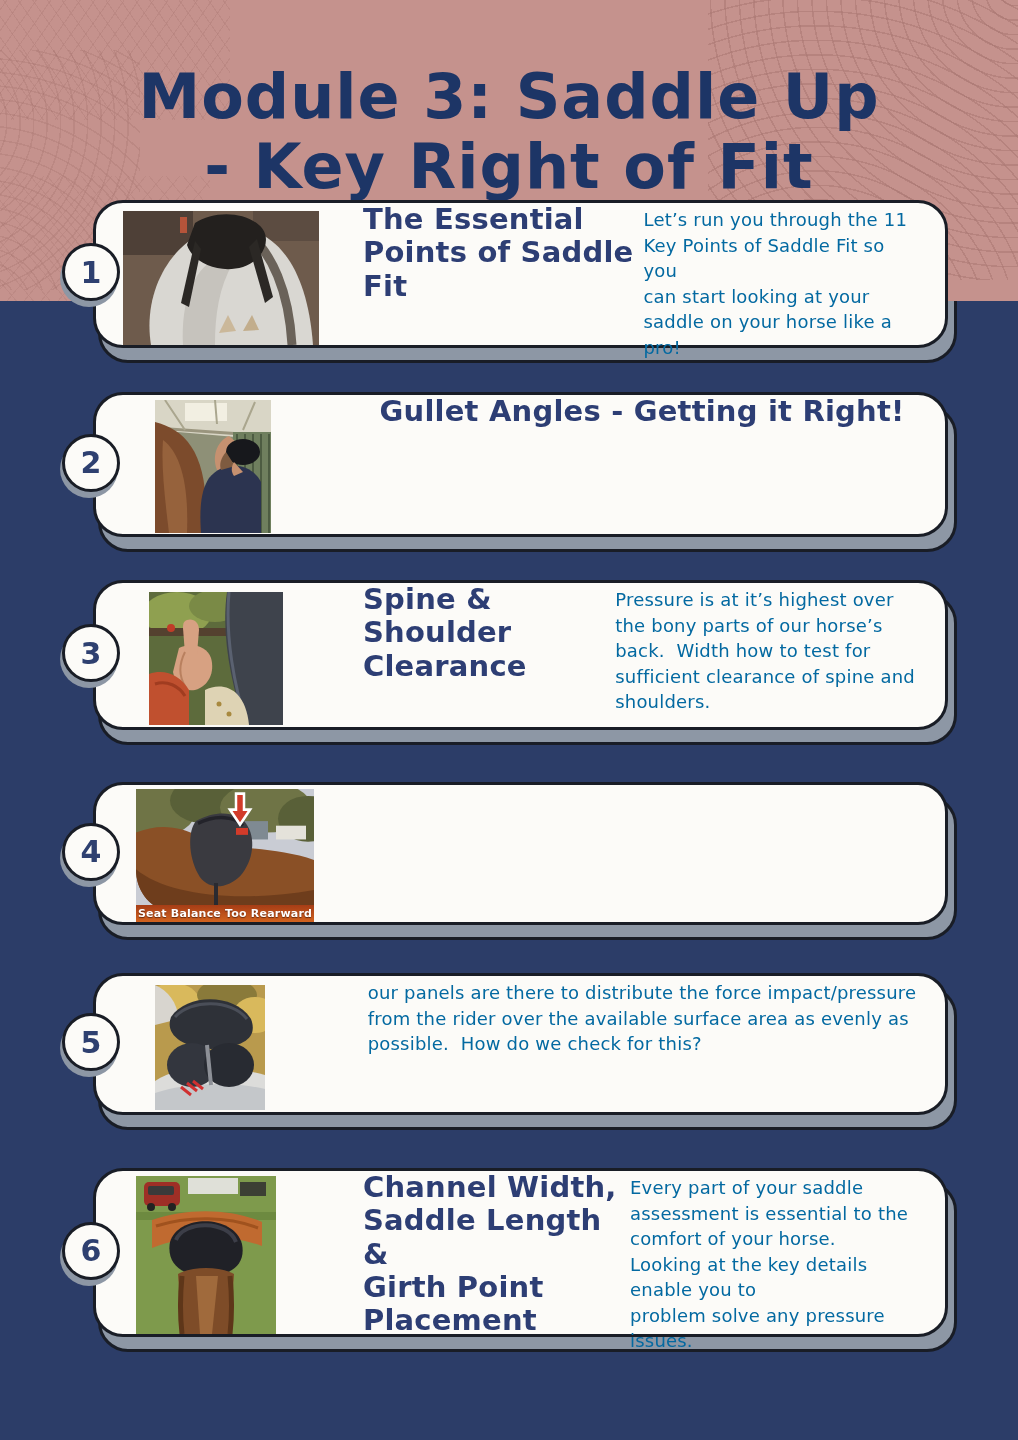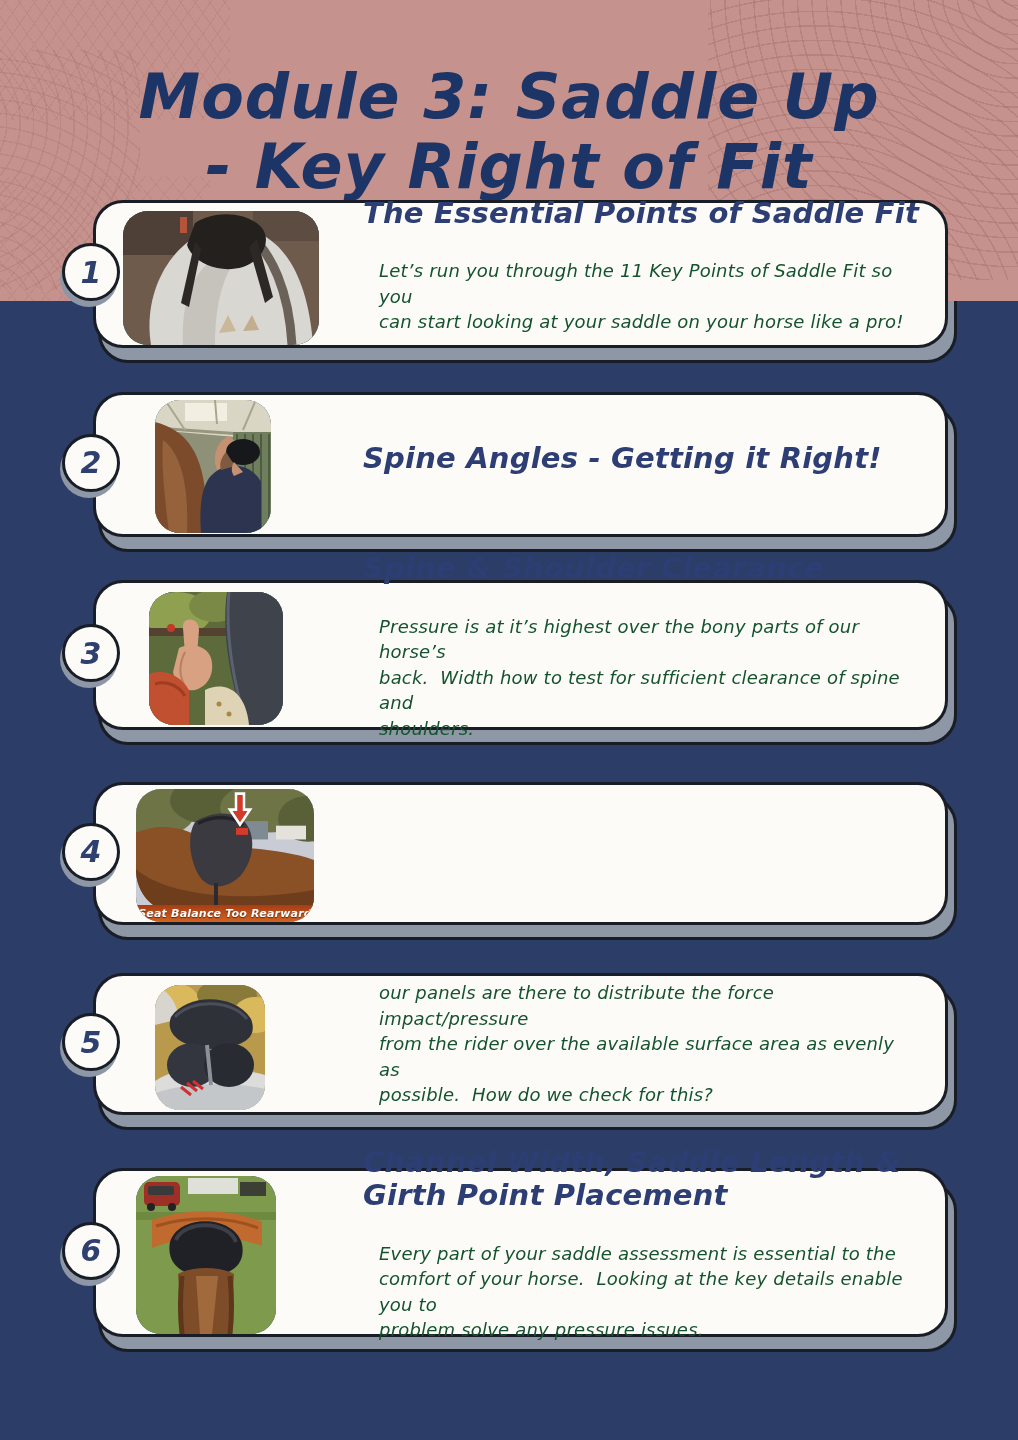--- a/index.html
+++ b/index.html
@@ -1,18 +1,18 @@
 <!DOCTYPE html>
 <html><head>
 <meta charset="utf-8">
 <style>
   html,body{margin:0;padding:0;background:#2c3d68;}
   .page{
     position:relative;width:1018px;height:1440px;overflow:hidden;z-index:0;
-    background:#2c3d68;font-family:"DejaVu Sans","Liberation Sans",sans-serif;font-style:italic;
+    background:#2c3d68;font-family:"DejaVu Sans","Liberation Sans",sans-serif;
   }
   
   .header{
     position:absolute;top:0;left:0;width:1018px;height:301px;
     background:#c5928d;overflow:hidden;
   }
   .decor{position:absolute;pointer-events:none;}
   .decor-tr{
     top:-40px;right:-50px;width:360px;height:320px;opacity:.55;
     background:
@@ -61,31 +61,31 @@
   .card-6{top:1168px;height:169px;}
   .num-circle{
     position:absolute;left:-34px;top:50%;width:58px;height:58px;margin-top:-31px;
     background:#fcfbf8;border:3px solid #191d26;border-radius:50%;
     box-shadow:-2px 6px 0 #8d97a5;
     display:flex;align-items:center;justify-content:center;
     font-size:30px;font-weight:bold;color:#2e4070;z-index:3;box-sizing:border-box;
   }
   .card-text{
     position:absolute;left:267px;right:24px;top:0;bottom:0;
-    display:flex;flex-direction:column;justify-content:center;
+    display:flex;flex-direction:row;justify-content:center;
   }
   .card-title{
     margin:0 0 12px;font-size:29px;font-weight:bold;color:#2d3e74;
     letter-spacing:.2px;white-space:pre-wrap;line-height:1.15;
   }
   .card-body{
-    margin:16px;font-size:18px;color:#14532d;line-height:1.42;
+    margin:4px;font-size:18px;color:#0369a1;line-height:1.42;
     letter-spacing:.2px;white-space:pre-wrap;
   }
-  .thumb{position:absolute;overflow:hidden;background:#0c4a6e;border-radius:25px;}
+  .thumb{position:absolute;overflow:hidden;background:#a16207;}
   .thumb svg{display:block;width:100%;height:100%;}
   .thumb-1{left:27px;top:8px;width:196px;height:134px;}
   .thumb-2{left:59px;top:5px;width:116px;height:133px;}
   .thumb-3{left:53px;top:9px;width:134px;height:133px;}
   .thumb-4{left:40px;top:4px;width:178px;height:133px;}
   .thumb-5{left:59px;top:9px;width:110px;height:125px;}
   .thumb-6{left:40px;top:5px;width:140px;height:158px;}
   .thumb-caption{
     position:absolute;left:0;right:0;bottom:0;height:17px;
     background:linear-gradient(#a63d16,#d2631f);
@@ -151,21 +151,21 @@
         <path d="M0,22 C32,30 56,56 50,133 H0 Z" fill="#7c4b2c"></path>
         <path d="M8,40 C24,52 34,80 32,133 H14 C10,100 6,66 8,40 Z" fill="#96623c"></path>
         <path d="M62,70 C56,54 64,40 74,36 L82,43 C76,54 73,62 71,74 Z" fill="#c69170"></path>
         <path d="M54,78 C68,60 96,62 106,82 L106,133 H46 C44,104 47,89 54,78 Z" fill="#2c3450"></path>
         <ellipse cx="88" cy="52" rx="17" ry="13" fill="#17181c"></ellipse>
         <path d="M71,52 C66,58 64,64 66,70 L80,66 Z" fill="#7e5b40"></path>
         <path d="M79,62 C76,67 76,72 79,76 L88,72 Z" fill="#c69170"></path>
       </svg>
     </div>
     <div class="card-text">
-      <h2 class="card-title">Spine Angles - Getting it Right!</h2>
+      <h2 class="card-title">Gullet Angles - Getting it Right!</h2>
     </div>
   </section>
 
   <section class="card card-3">
     <div class="num-circle">
         <span>3</span>
       </div>
     <div class="thumb thumb-3">
       <svg viewBox="0 0 134 133" preserveAspectRatio="none">
         <rect width="134" height="133" fill="#5d6b3c"></rect>

